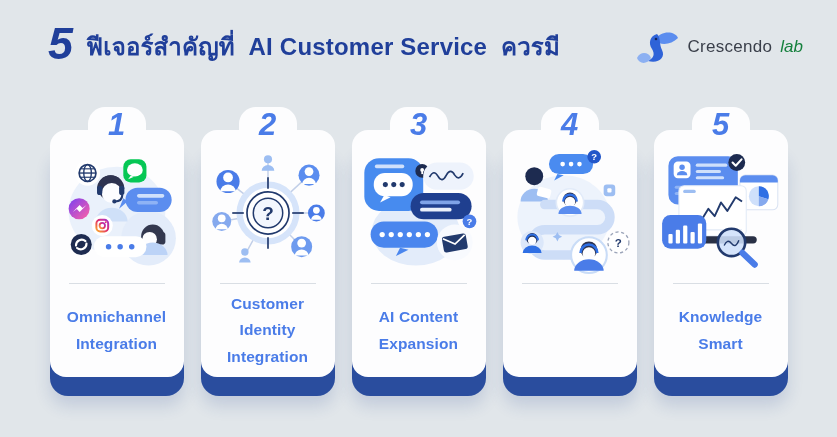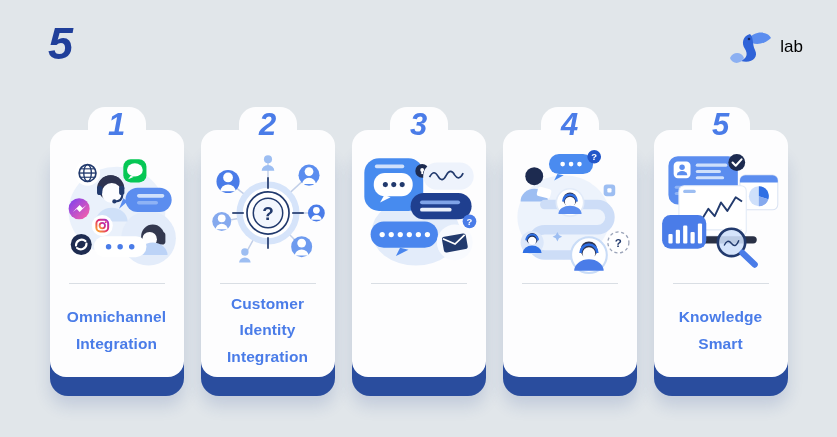--- a/index.html
+++ b/index.html
@@ -19,21 +19,21 @@
     font-size:45px; font-weight:800; font-style:italic; line-height:1;
     transform:translateY(-3px);
   }
   .header-title .ttl { font-size:24px; font-weight:700; letter-spacing:.2px; }
 
   .logo {
     position:absolute; right:34px; top:28px;
     display:flex; align-items:center; gap:8px;
   }
   .logo .brand  { font-size:17px; color:#3a3f4a; font-weight:500; letter-spacing:.3px; }
-  .logo .suffix { font-size:17px; color:#000000; font-weight:500; }
+  .logo .suffix { font-size:17px; color:#15803d; font-weight:500;font-style:italic; }
 
   
   .cards {
     position:absolute; top:130px; left:0; width:100%;
     display:flex; justify-content:center; gap:17px;
   }
   .card { position:relative; width:134px; height:247px; }
   .card-base {
     position:absolute; left:0; right:0; top:16px; height:250px;
     border-radius:18px; background:#2a4d9e;
@@ -64,29 +64,31 @@
     font-size:15.5px; font-weight:700; color:#4a7ce8;
     text-align:center; line-height:1.7; white-space:pre-line;
     letter-spacing:.1px;
   }
 </style>
 </head>
 <body>
 
 <div class="header-title">
   <span class="num5">5</span>
+  <span class="ttl">ฟีเจอร์สำคัญที่  AI Customer Service  ควรมี</span>
 </div>
 
 <div class="logo">
   <svg width="44" height="38" viewBox="0 0 44 38">
     <path d="M20,12 C26,2 40,3 43,10 C36,17 25,18 20,12 Z" fill="#5b8def"></path>
     <path d="M22,6 C15,8 13,15 17,21 C20,26 19,30 13,33 C23,36 31,30 27,22 C24,16 26,10 22,6 Z" fill="#2f63d8"></path>
     <path d="M2,30 C5,23 14,24 16,30 C12,37 4,36 2,30 Z" fill="#8cb0f2"></path>
     <circle cx="21" cy="11" r="1.3" fill="#14255c"></circle>
   </svg>
+  <span class="brand">Crescendo</span>
   <span class="suffix">lab</span>
 </div>
 
 <div class="cards">
 
   <div class="card">
     <div class="card-base"></div>
     <div class="tab"></div>
     <div class="card-num">1</div>
     <div class="card-body">
@@ -280,20 +282,24 @@
           <g>
             <circle cx="92" cy="88" r="17" fill="#f8fafe"></circle>
             <g transform="rotate(-10 92 88)">
               <rect x="80.5" y="81" width="23" height="15" rx="2.5" fill="#223a6d"></rect>
               <path d="M81.5,82.5 l10.5,7 10.5,-7" stroke="#fff" stroke-width="1.6" fill="none"></path>
             </g>
           </g>
         </svg>
       </div>
       <div class="divider"></div>
+      <div class="label-wrap">
+          <div class="card-label">AI Content
+Expansion</div>
+        </div>
     </div>
   </div>
 
   <div class="card">
     <div class="card-base"></div>
     <div class="tab"></div>
     <div class="card-num">4</div>
     <div class="card-body">
       <div class="illus">
         <svg width="122" height="128" viewBox="0 0 116 120">

